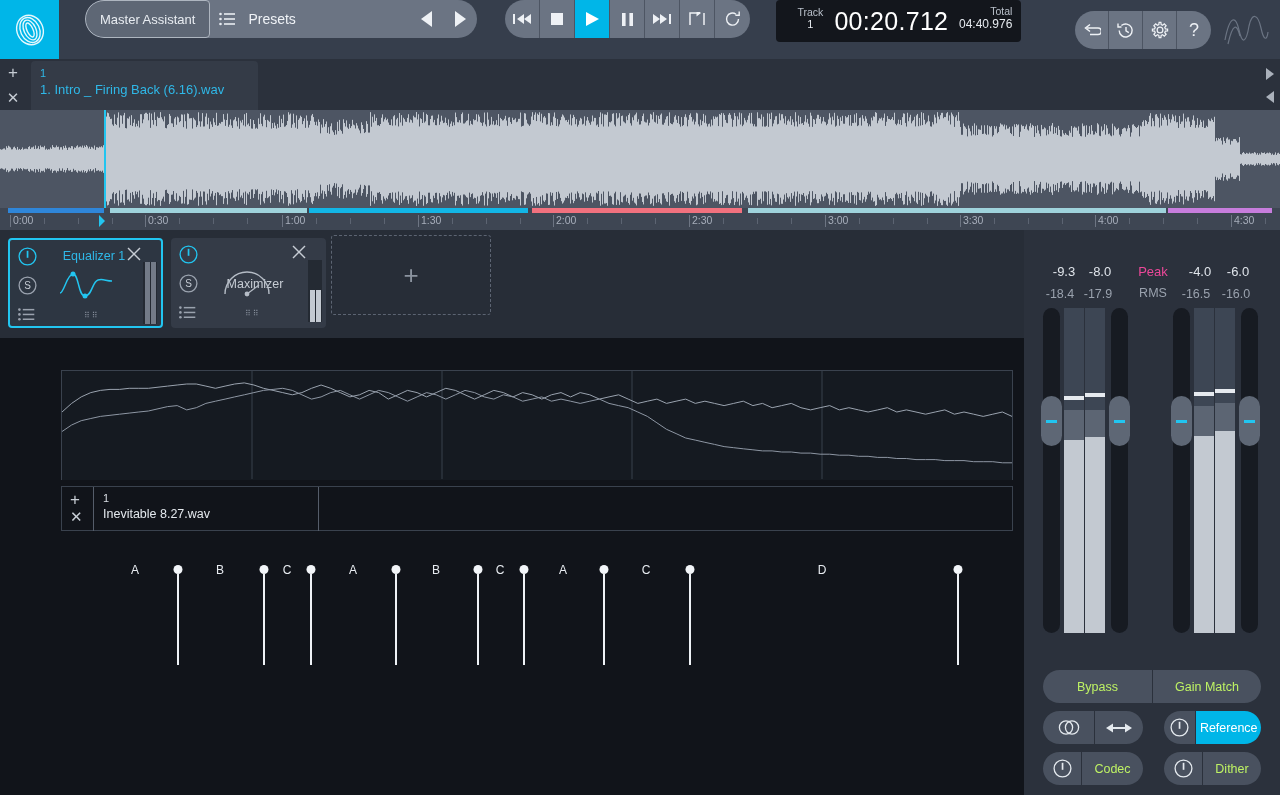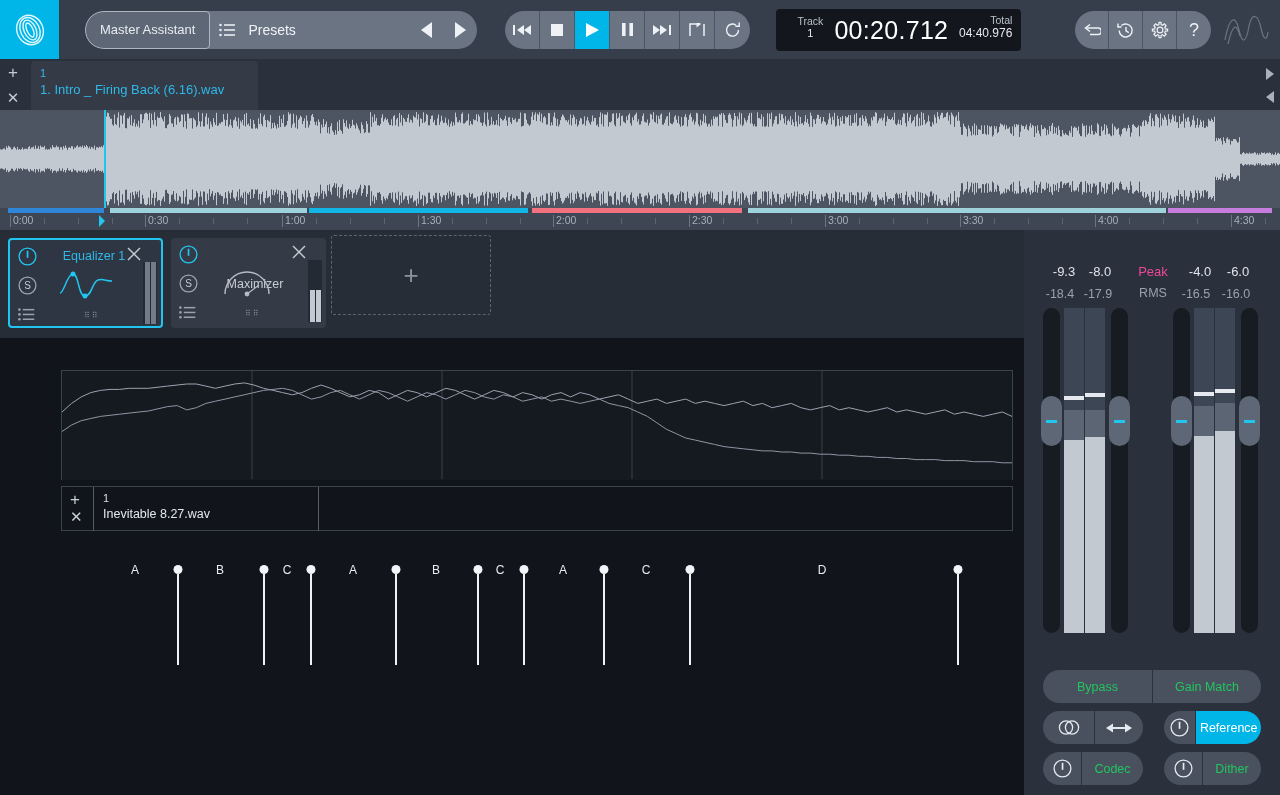--- a/index.html
+++ b/index.html
@@ -9,21 +9,21 @@
     font-family: "Liberation Sans", sans-serif;
     overflow: hidden;
     -webkit-font-smoothing: antialiased;
   }
   .app { position: relative; width: 1280px; height: 795px; background: #11141a; }
 
   
   .topbar {
     position: absolute; left: 0; top: 0; width: 1280px; height: 59px;
     background: #363e4c;
-    display: flex; align-items: center;
+    display: flex; 
   }
   .logo {
     width: 59px; height: 59px; background: #00b6e8;
     display: flex; align-items: center; justify-content: center;
     flex: 0 0 59px;
   }
   .logo svg { display:block; }
 
   .pill-group {
     height: 38px; border-radius: 19px; background: #6b7483;
@@ -177,21 +177,21 @@
      display:flex; align-items:center; justify-content:center; }
   .fader-knob i { width: 11px; height: 3px; background: #22c5f0; display:block; }
 
   .mbar-bg { position: absolute; background: #3d4654; }
   .mbar-fill { position: absolute; background: #c3c9d1; }
   .mbar-mid { position: absolute; background: #5c6573; }
   .mbar-peak { position: absolute; height: 4px; background: #e6eaef; }
 
   .btn-row { position: absolute; display: flex; height: 33px; }
   .seg {
-    background: #49515f; color: #22c55e; font-size: 12.5px;
+    background: #49515f; color: #bef264; font-size: 12.5px;
     display: flex; align-items: center; justify-content: center; height: 33px;
   }
   .seg.l { border-radius: 17px 0 0 17px; }
   .seg.r { border-radius: 0 17px 17px 0; border-left: 1px solid #2b313c; }
   .seg.on { background: #00b6e8; color: #fff; }
   .seg.icon { width: 45px; }
 </style>
 </head>
 <body>
 

